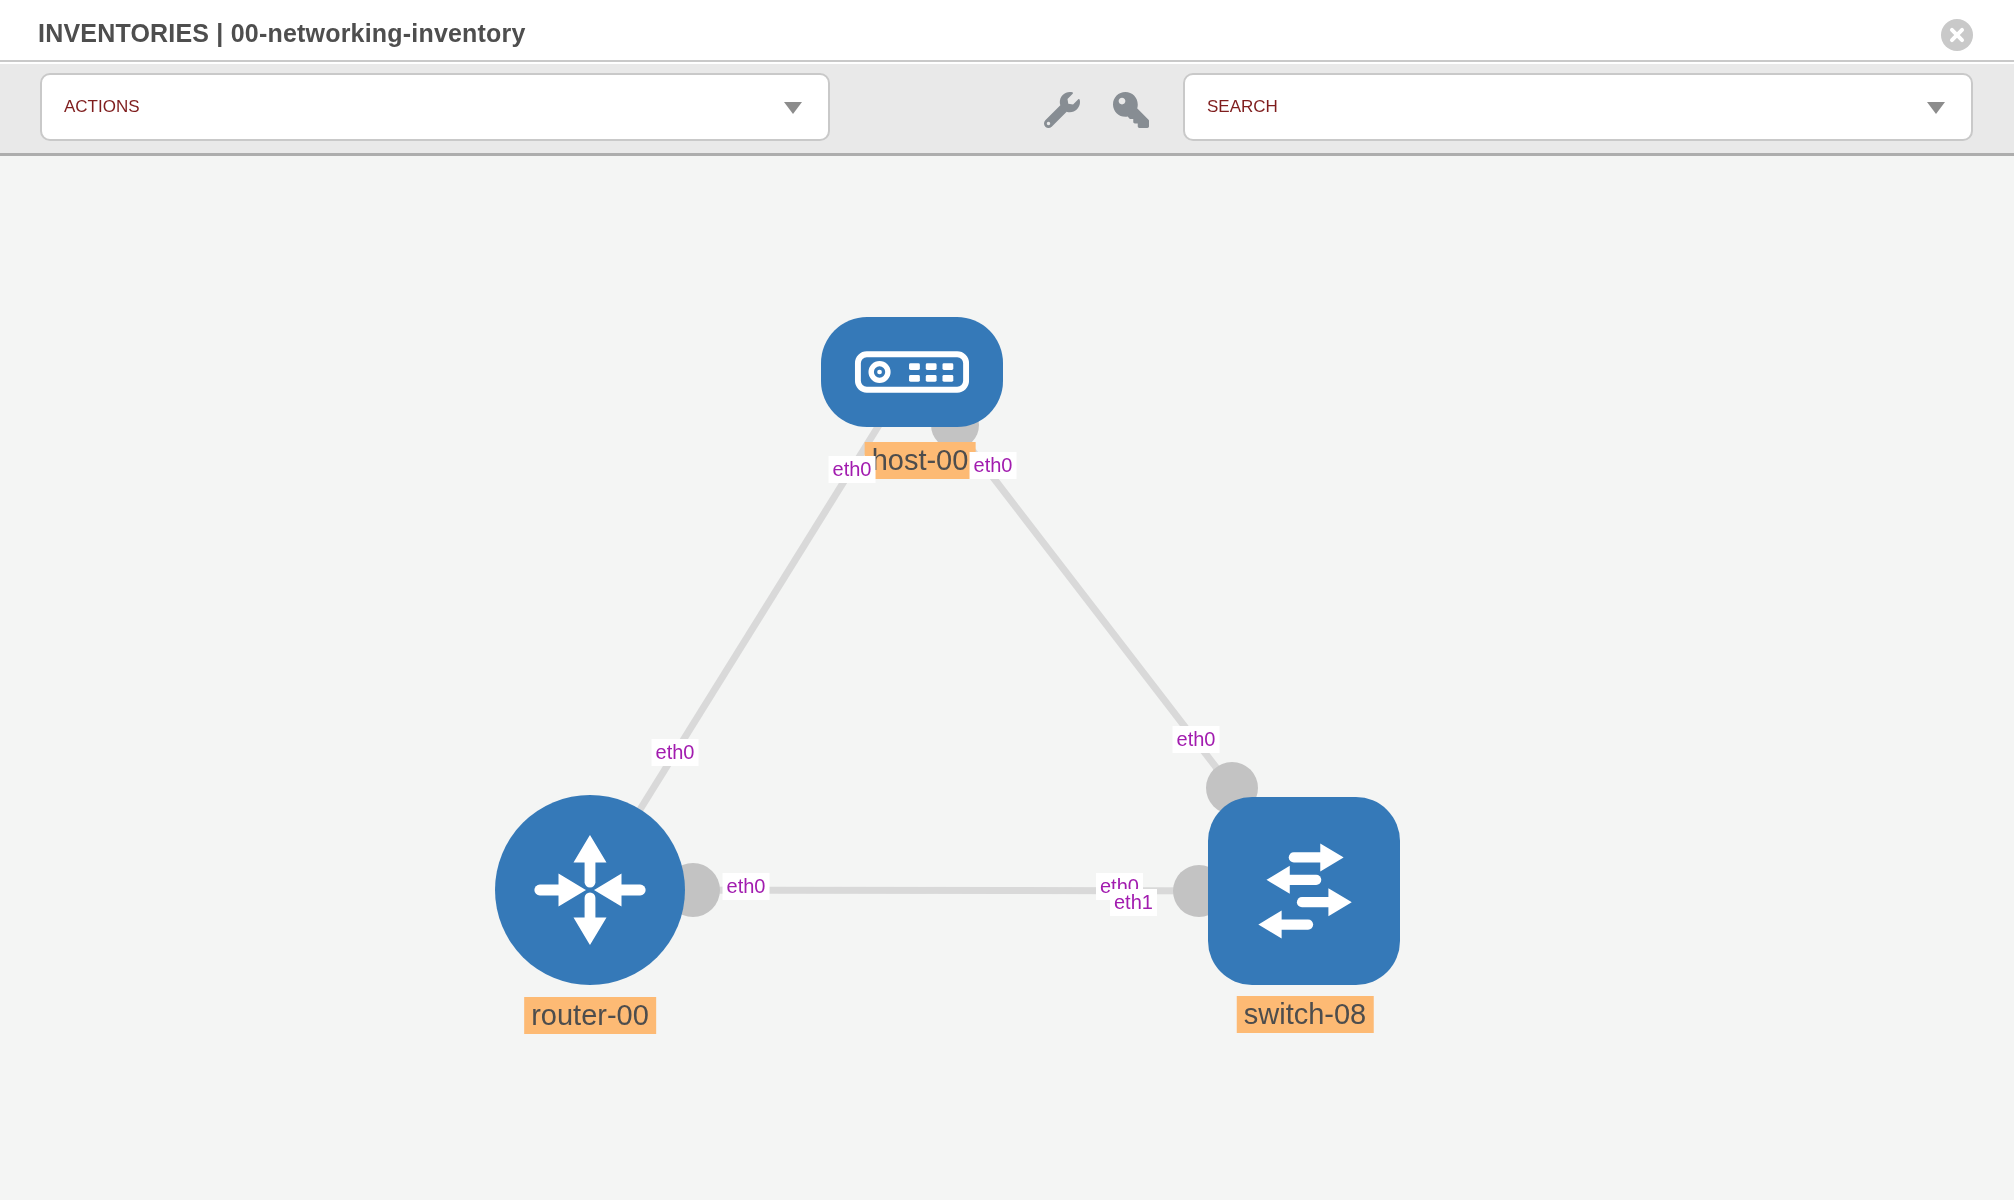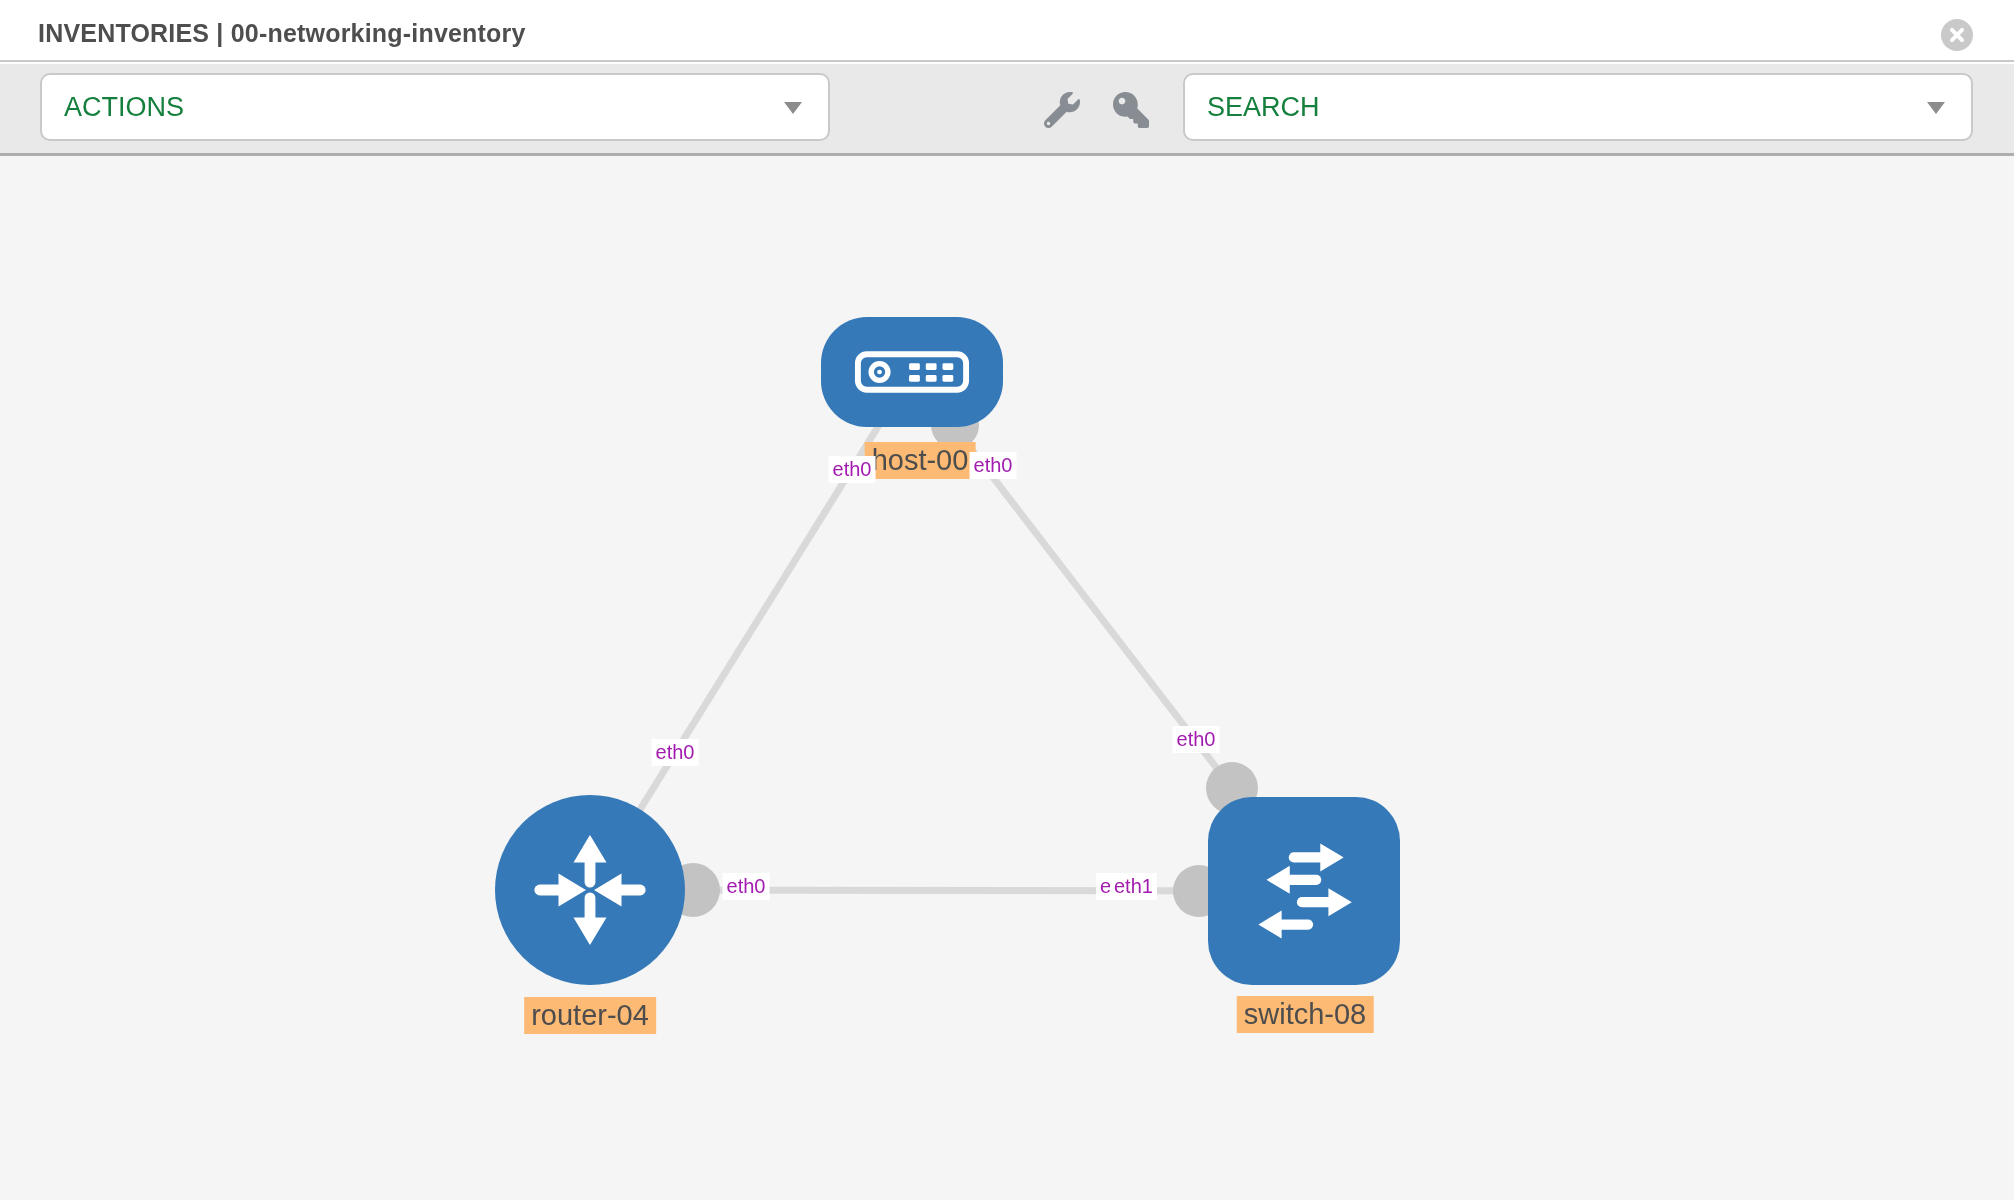--- a/index.html
+++ b/index.html
@@ -15,21 +15,21 @@
   .close-btn { position:absolute; left:1941px; top:19px; width:32px; height:32px;
                border-radius:50%; background:#c9c9c9; cursor:pointer;
                display:flex; align-items:center; justify-content:center; }
 
   
   .toolbar { position:absolute; left:0; top:64px; width:2014px; height:92px;
              background:#e9e9e9; border-bottom:3px solid #adadad; }
   .combo { position:absolute; top:9px; height:68px; width:790px; background:#fff;
            border:2px solid #c9c9c9; border-radius:10px; cursor:pointer; }
   .combo-label { position:absolute; left:22px; top:50%; transform:translateY(-50%);
-                 font-size:27px; color:#15803d; }
+                 font-size:17px; color:#7f1d1d; }
   .combo-caret { position:absolute; right:26px; top:50%; margin-top:-5px;
                  width:0; height:0; border-left:9px solid transparent;
                  border-right:9px solid transparent; border-top:12px solid #8c8c8c; }
   .combo-actions { left:40px; }
   .combo-search  { left:1183px; }
   .tool-icon { position:absolute; top:28px; width:36px; height:36px; cursor:pointer; }
   .tool-icon svg { width:100%; height:100%; fill:#878d93; }
   .tool-wrench { left:1044px; }
   .tool-key    { left:1113px; }
 
@@ -46,21 +46,21 @@
   .node-router { left:495px;  top:639px; width:190px; height:190px; border-radius:50%; }
   .node-switch { left:1208px; top:641px; width:192px; height:188px; border-radius:44px; }
   .node svg { display:block; }
 
   .node-label { position:absolute; z-index:3; transform:translateX(-50%);
                 background:#fdba74; color:#4d4d4d; font-size:29px;
                 padding:2px 7px; white-space:nowrap; }
   .eth-label { position:absolute; z-index:3; background:#ffffff; color:#a21caf;
                font-size:20px; padding:2px 4px; white-space:nowrap; }
   .eth-centered { transform:translateX(-50%); }
-  .eth-front { z-index:4; }
+  .eth-front { z-index:4;margin-top:16px; }
 </style>
 </head>
 <body>
 
 <div id="app">
 
   <div class="header">
     <div class="header-title">INVENTORIES | 00-networking-inventory</div>
     <div class="close-btn">
       <svg width="18" height="18" viewBox="0 0 32 32">
@@ -145,21 +145,21 @@
           <polygon points="25,49 45,37 45,61" stroke-width="2"></polygon>
           <line x1="58" y1="71" x2="88" y2="71"></line>
           <polygon points="105,71 85,59 85,83" stroke-width="2"></polygon>
           <line x1="64" y1="93" x2="34" y2="93"></line>
           <polygon points="17,93 37,81 37,105" stroke-width="2"></polygon>
         </g>
       </svg>
     </div>
 
     <div class="node-label" style="left:920px; top:286px;">host-00</div>
-    <div class="node-label" style="left:590px; top:841px;">router-04</div>
+    <div class="node-label" style="left:590px; top:841px;">router-00</div>
     <div class="node-label" style="left:1305px; top:840px;">switch-08</div>
 
     <div class="eth-label eth-centered" style="left:852px;  top:300px;">eth0</div>
     <div class="eth-label eth-centered" style="left:993px;  top:296px;">eth0</div>
     <div class="eth-label eth-centered" style="left:675px;  top:583px;">eth0</div>
     <div class="eth-label eth-centered" style="left:1196px; top:570px;">eth0</div>
     <div class="eth-label eth-centered" style="left:746px;  top:717px;">eth0</div>
     <div class="eth-label" style="left:1096px; top:717px;">eth0</div>
     <div class="eth-label eth-front" style="left:1110px; top:717px;">eth1</div>
 

